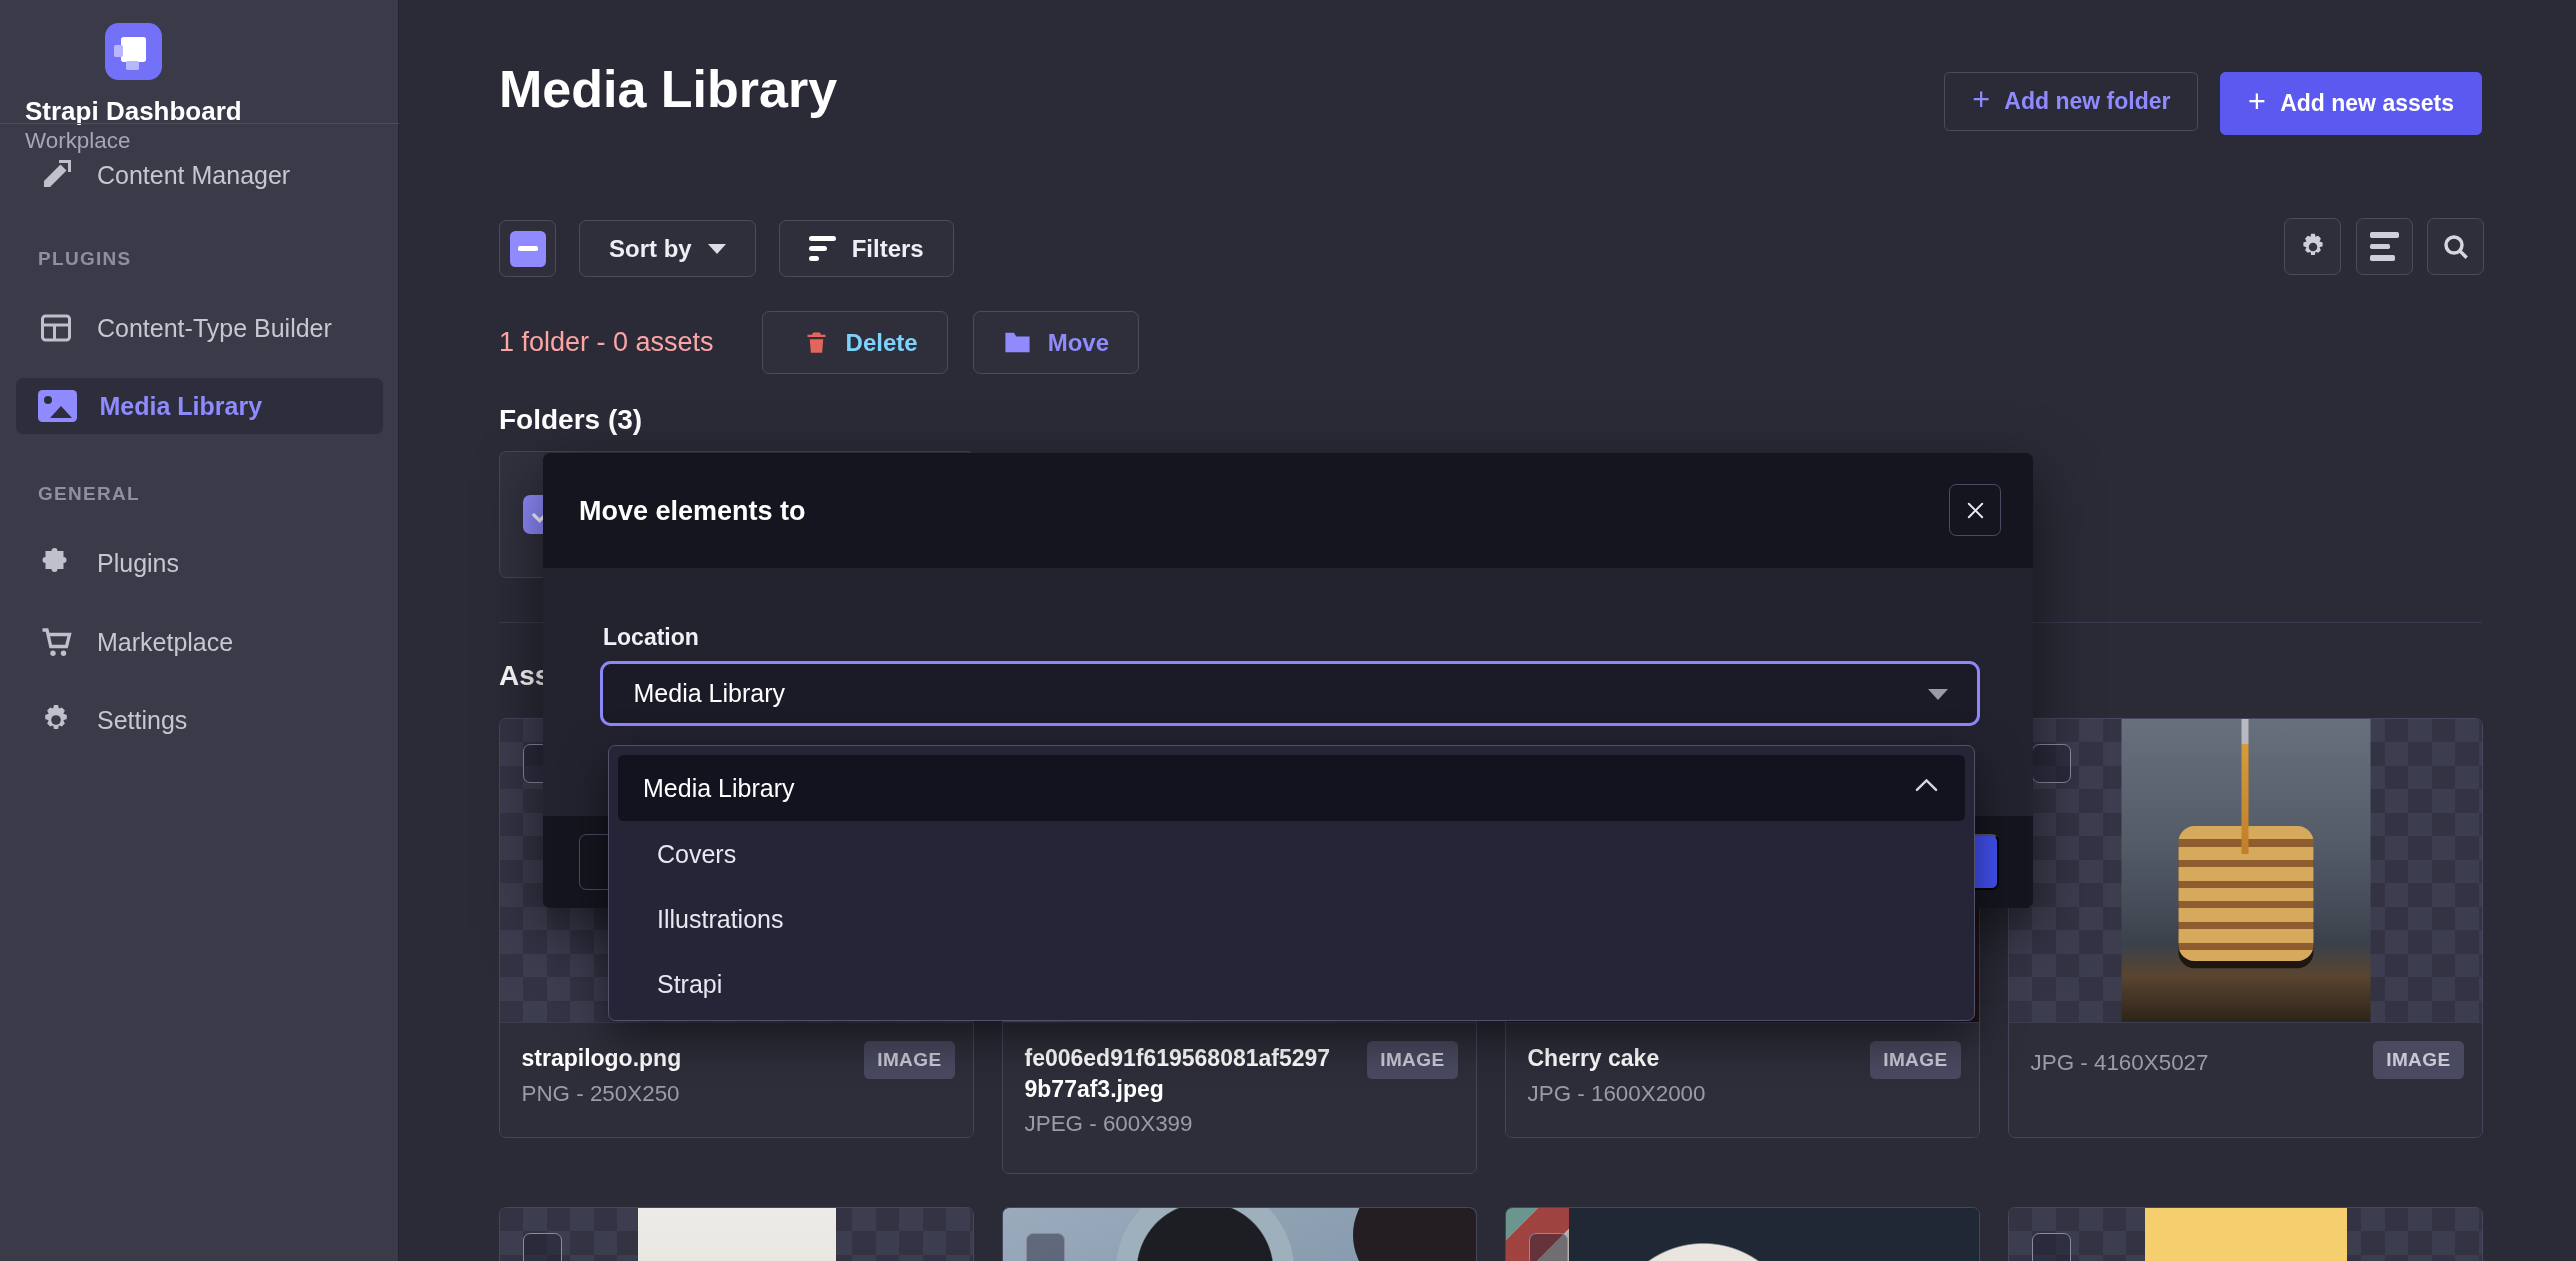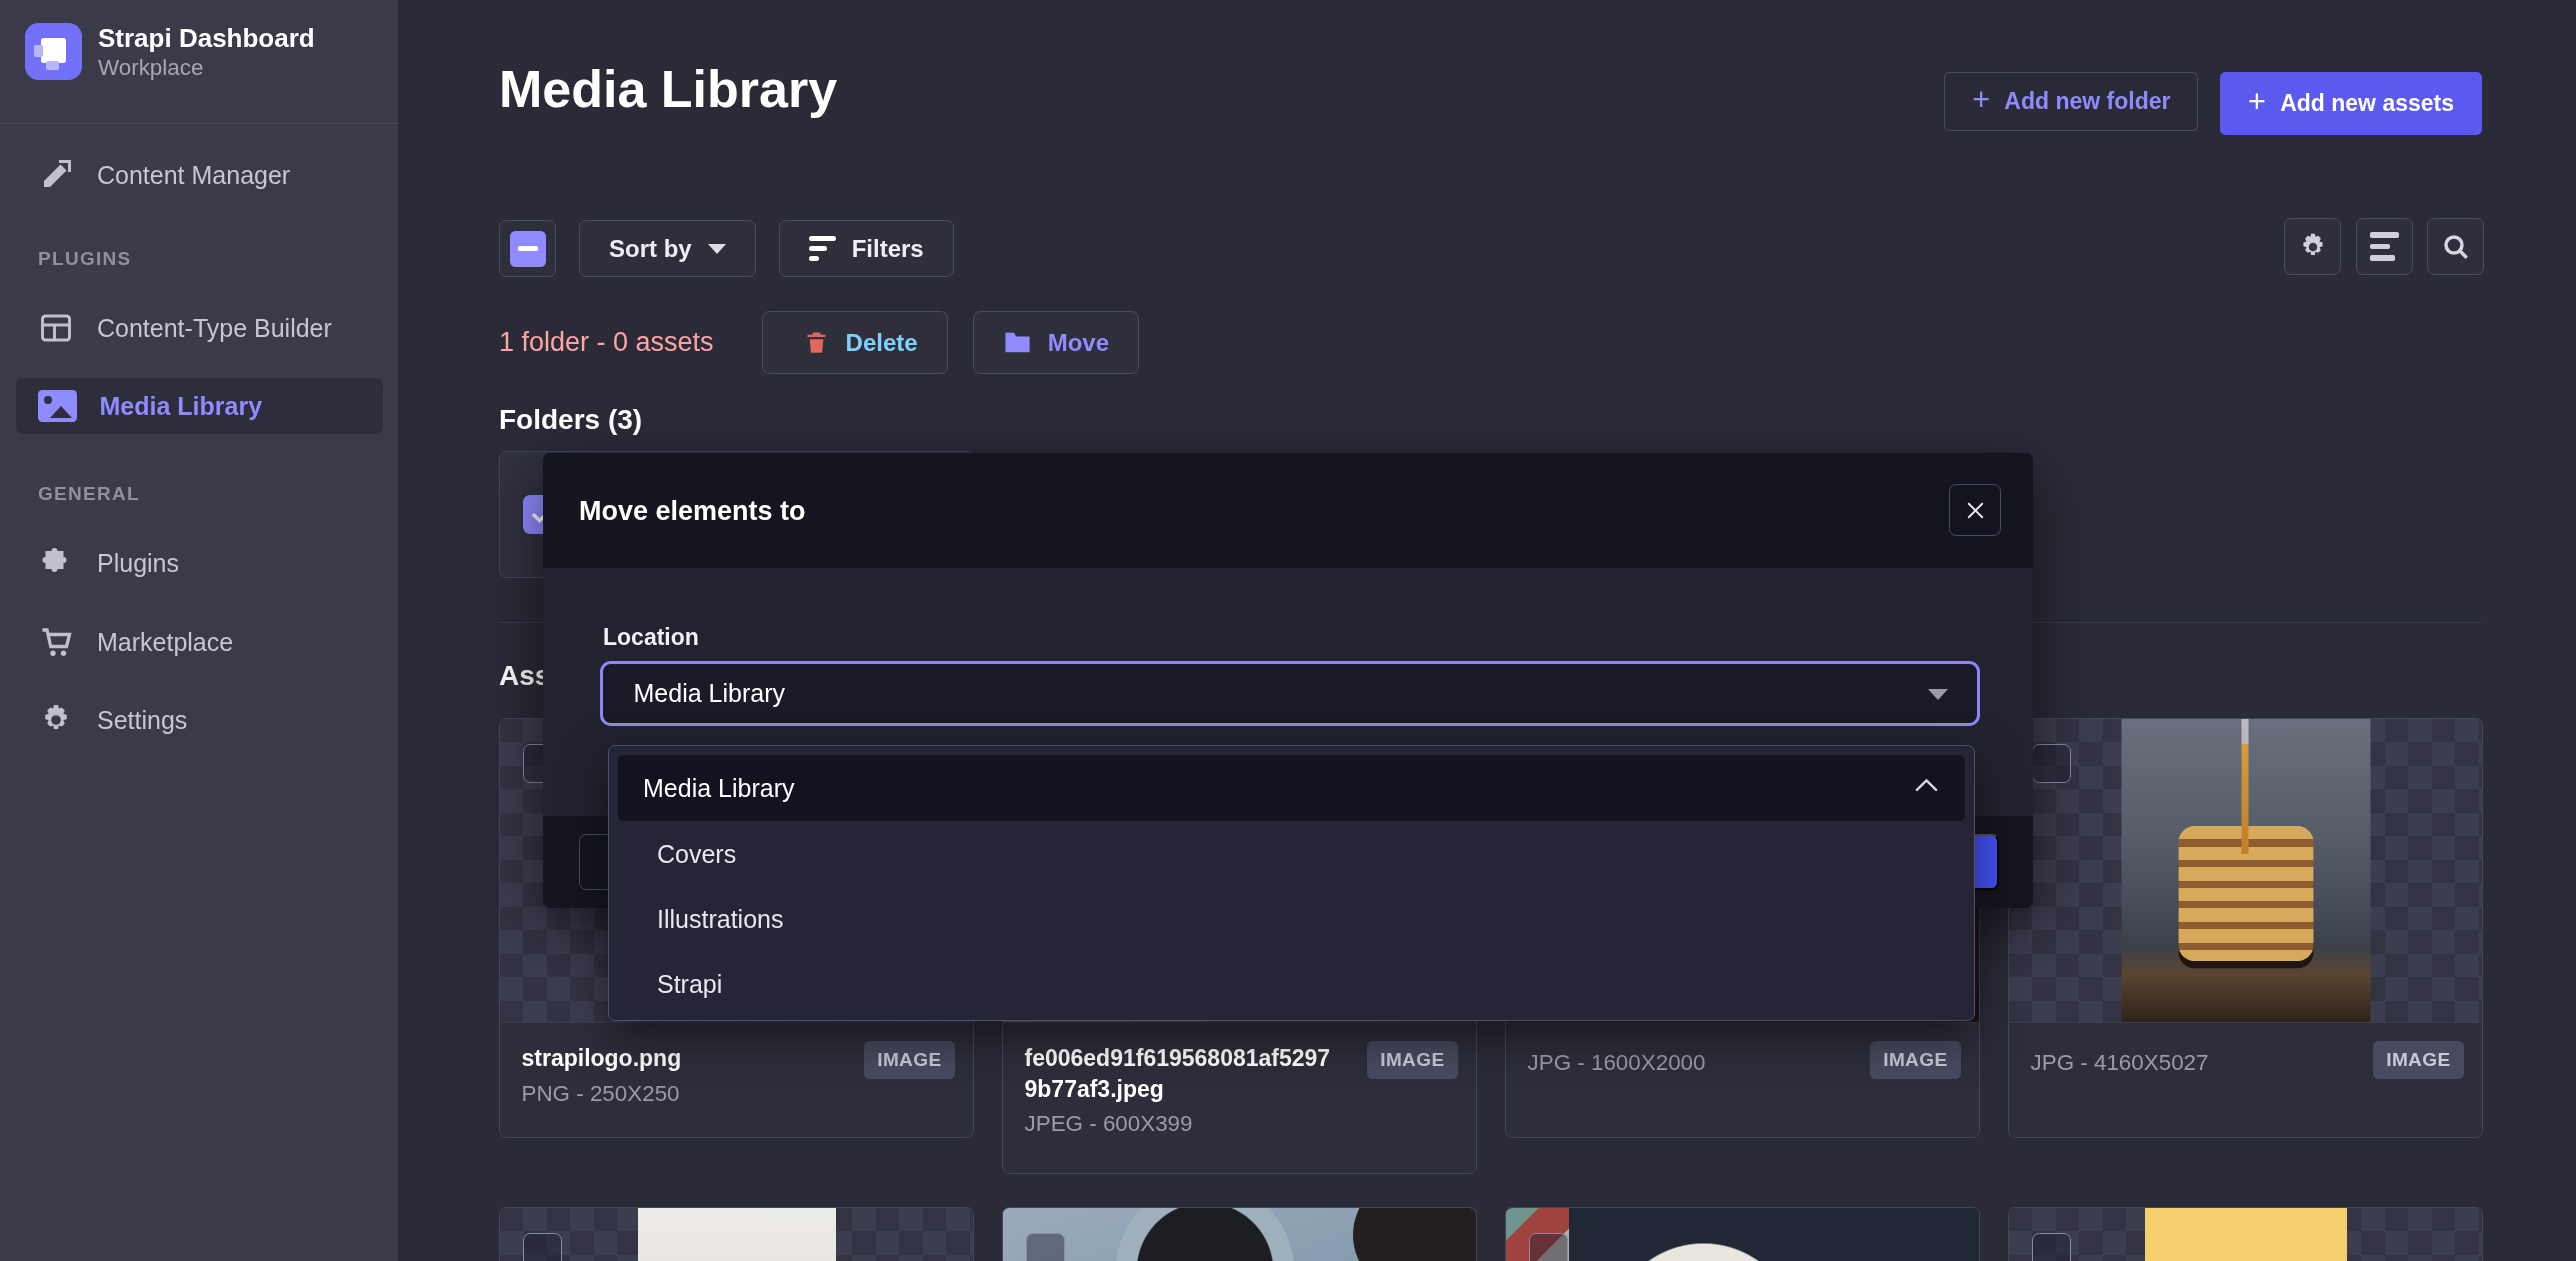--- a/index.html
+++ b/index.html
@@ -1,21 +1,21 @@
 <!DOCTYPE html>
 <html style="font-size:14.4px"><head>
 <meta charset="utf-8">
 <style>
   * { margin:0; padding:0; box-sizing:border-box; }
   html,body { width:2576px; height:1262px; background:#2b2b38; font-family:"Liberation Sans", sans-serif; }
   .app { position:relative; width:2576px; height:1262px; overflow:hidden; background:#2b2b38; }
 
   
   .sidebar { position:absolute; left:0; top:0; width:399px; height:1262px; background:#3a3a48; border-right:0.9px solid #242430; z-index:2; }
-  .logo-row { position:absolute; left:25px; top:23px; display:flex; align-items:center; gap:16px; }
+  .logo-row { position:absolute; left:25px; top:23px; display:flex; align-items:center; gap:16px;flex-direction:column; }
   .logo-mark { width:57px; height:57px; border-radius:13.5px; background:#7371f7; position:relative; }
   .logo-mark .glyph { position:absolute; left:16px; top:14.4px; width:25px; height:25px; background:#ffffff; border-radius:2.7px; }
   .logo-mark .glyph:before { content:""; position:absolute; left:-7.2px; top:7.2px; width:9px; height:12.6px; background:#b9b7fb; border-radius:1.8px; }
   .logo-mark .glyph:after { content:""; position:absolute; left:5.4px; bottom:-7.2px; width:12.6px; height:9px; background:#b9b7fb; border-radius:1.8px; }
   .logo-texts .t1 { color:#ffffff; font-size:26px; font-weight:bold; line-height:30.5px; }
   .logo-texts .t2 { color:#a6a6b4; font-size:22.4px; line-height:27px; }
   .side-divider { position:absolute; left:0; top:123px; width:399px; height:0.9px; background:#4a4a58; }
   .nav-item { position:absolute; left:0; width:399px; height:56px; display:flex; align-items:center; gap:23px; padding-left:38px; color:#c7c7d2; font-size:25px; cursor:pointer; }
   .nav-item svg { flex:0 0 auto; }
   .nav-item.active { left:16px; width:367px; background:#2d2d3c; border-radius:7.2px; color:#8f8bff; font-weight:bold; padding-left:21.5px; }
@@ -300,20 +300,21 @@
           <span class="badge">IMAGE</span>
         </div>
       </div>
 
       <div class="asset-card r1">
         <div class="thumb-area">
             <div class="thumb t-full img-cherry"></div>
           </div>
         <span class="card-cb"></span>
         <div class="card-footer">
+          <div class="card-title">Cherry cake</div>
           <div class="card-meta">JPG - 1600X2000</div>
           <span class="badge">IMAGE</span>
         </div>
       </div>
 
       <div class="asset-card r1">
         <div class="thumb-area">
             <div class="thumb t-center img-pancakes"></div>
           </div>
         <span class="card-cb"></span>

